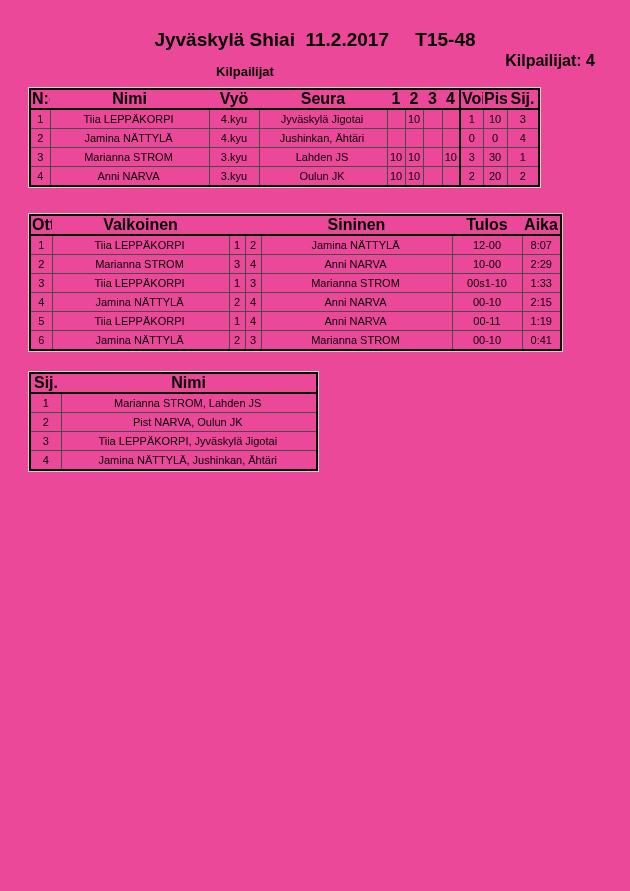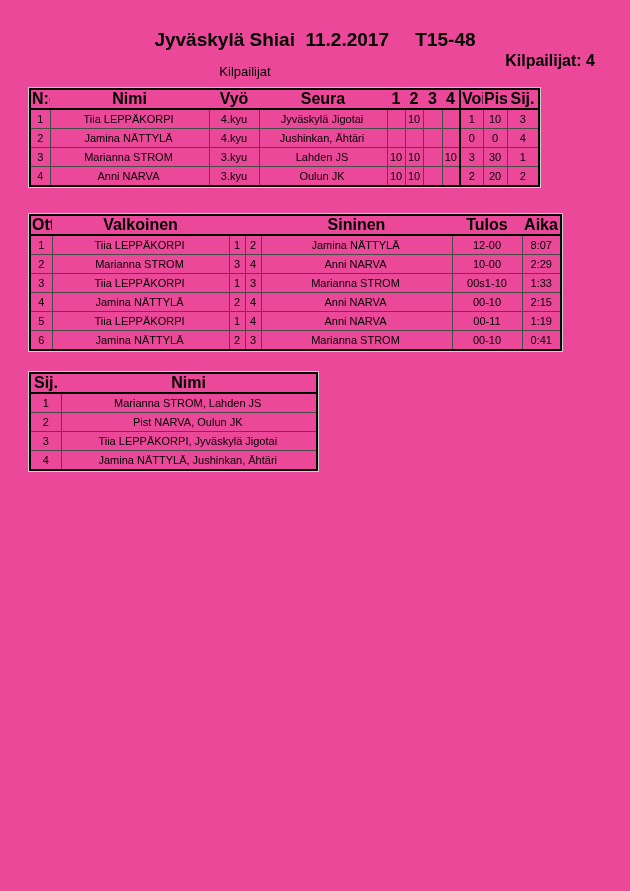--- a/index.html
+++ b/index.html
@@ -16,21 +16,21 @@
     position: absolute; top: 29px; left: 0; width: 630px;
     text-align: center; font-size: 19px; font-weight: bold;
     white-space: pre; letter-spacing: 0;
   }
   .count-label {
     position: absolute; top: 52px; right: 35px;
     font-size: 16px; font-weight: bold;
   }
   .section-heading {
     position: absolute; text-align: center;
-    font-size: 13px; font-weight: normal;
+    font-size: 13px; font-weight: bold;
   }
   #heading-kilpailijat { top: 64px; left: 0; width: 490px; }
   #heading-ottelut   { top: 196px; left: 0; width: 580px; }
   #heading-tulokset  { top: 354px; left: 29px; width: 287px; }
 
   table {
     position: absolute;
     border-collapse: collapse;
     table-layout: fixed;
     border: 2px solid #000;

